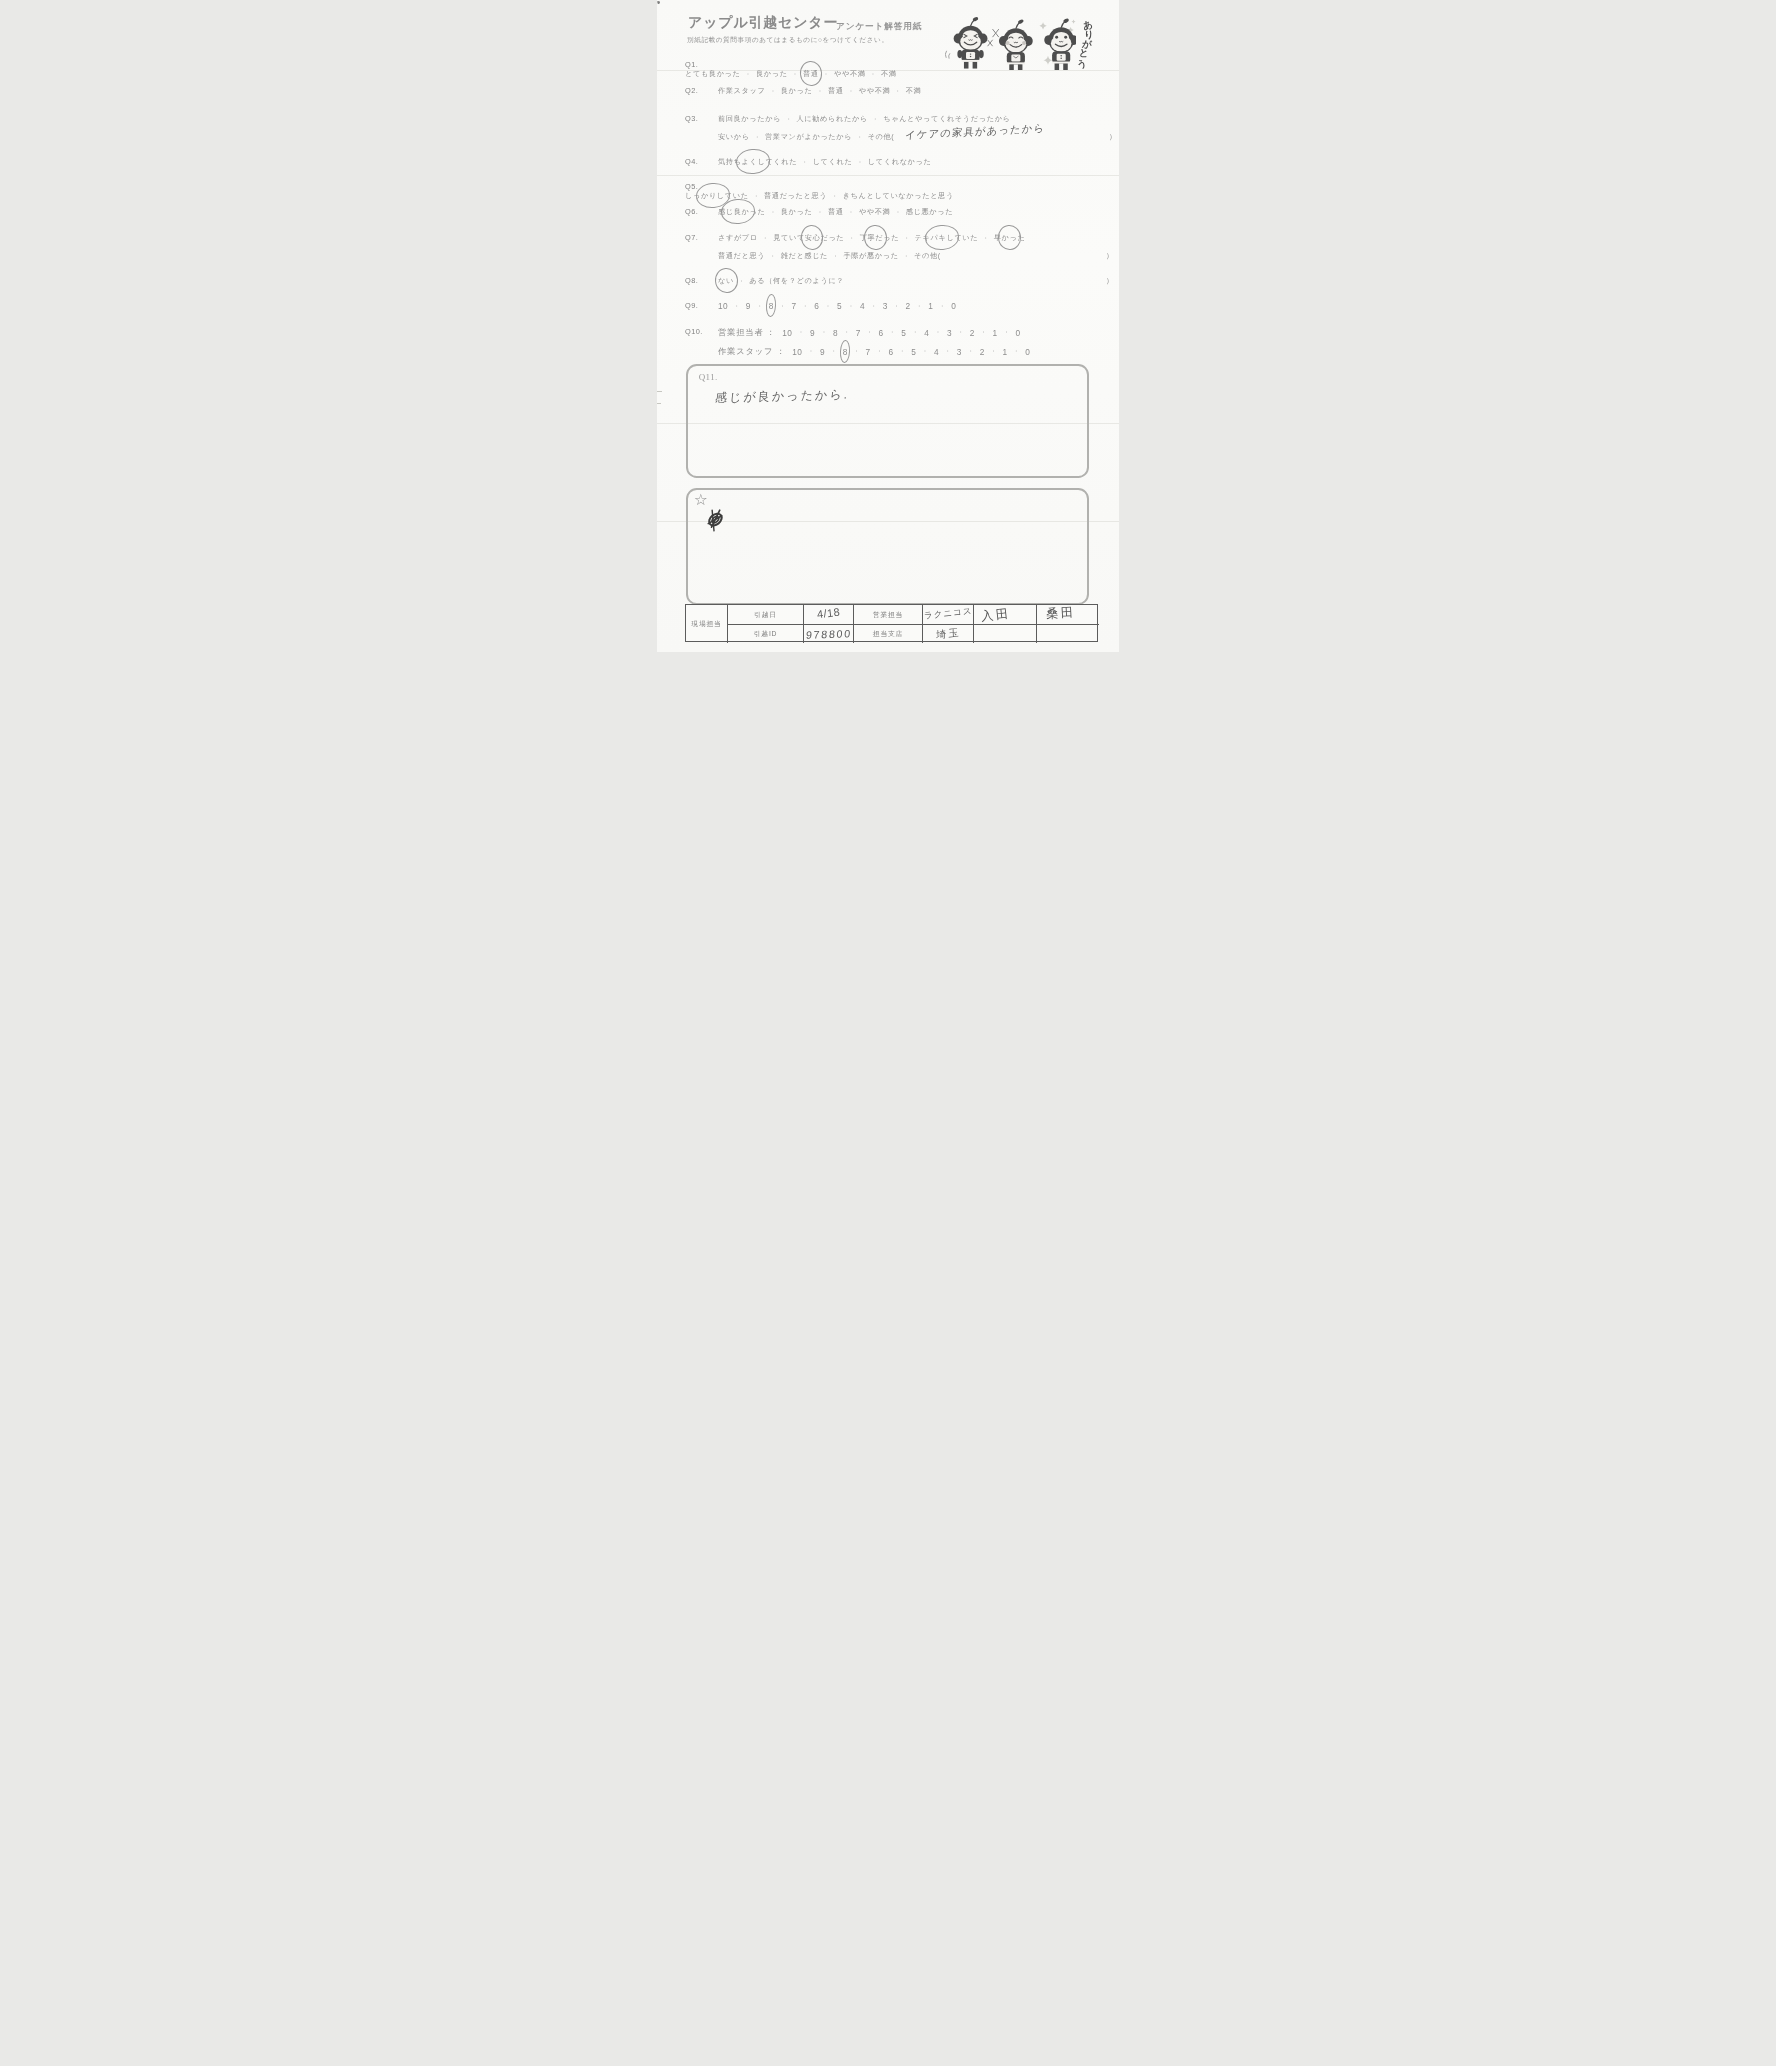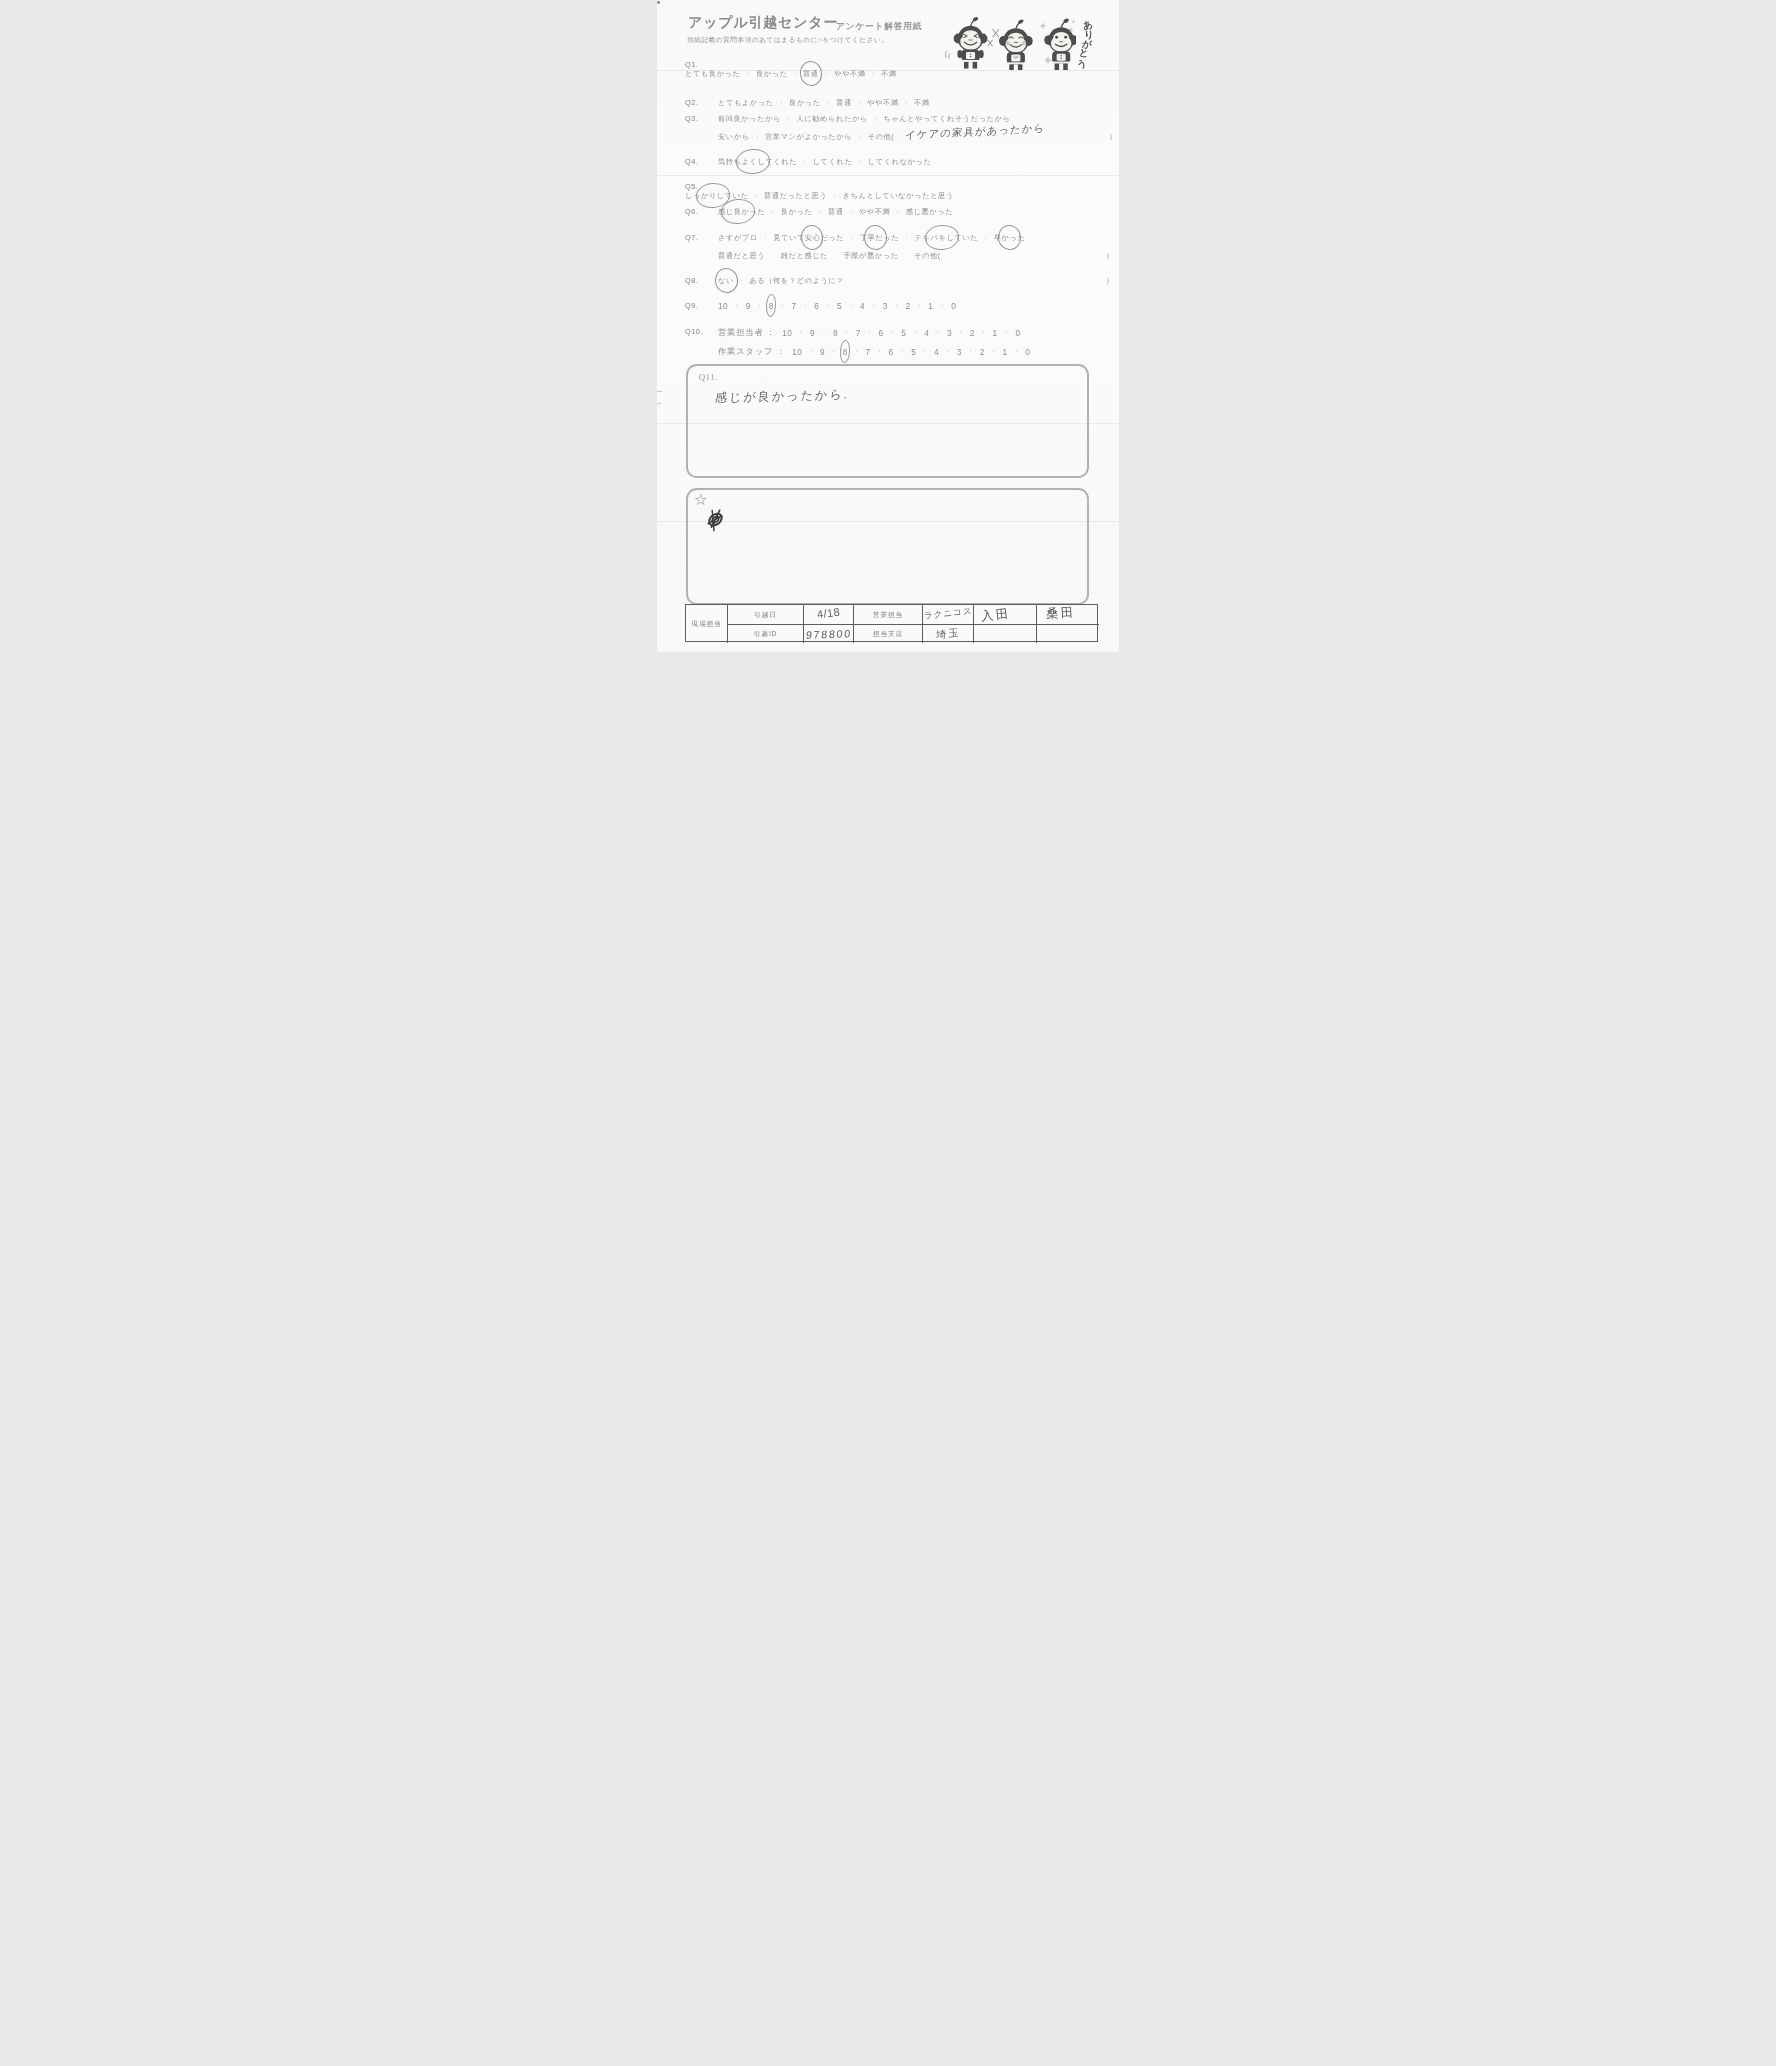--- a/index.html
+++ b/index.html
@@ -191,25 +191,25 @@
             <span>良かった</span>
             <span class="sep">・</span>
             <span><span class="circle">普通</span></span>
             <span class="sep">・</span>
             <span>やや不満</span>
             <span class="sep">・</span>
             <span>不満</span>
           </div>
         </div>
       </div>
-      <div class="q" style="top: 98px;">
+      <div class="q" style="top: 86px;">
         <span class="q-label">Q2.</span>
         <div class="q-lines">
           <div class="q-line">
-            <span>とてもよかった</span>
+            <span>作業スタッフ</span>
             <span class="sep">・</span>
             <span>良かった</span>
             <span class="sep">・</span>
             <span>普通</span>
             <span class="sep">・</span>
             <span>やや不満</span>
             <span class="sep">・</span>
             <span>不満</span>
           </div>
         </div>

